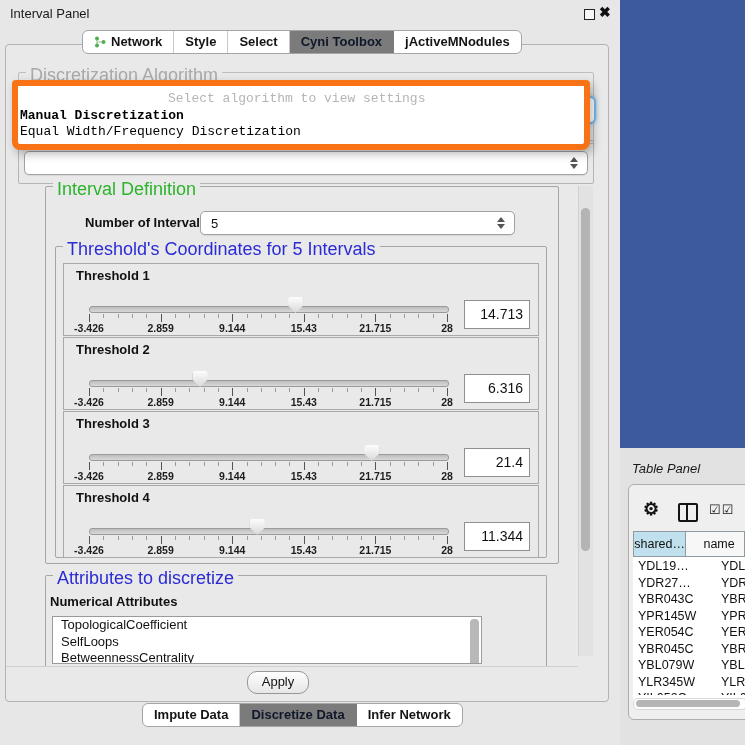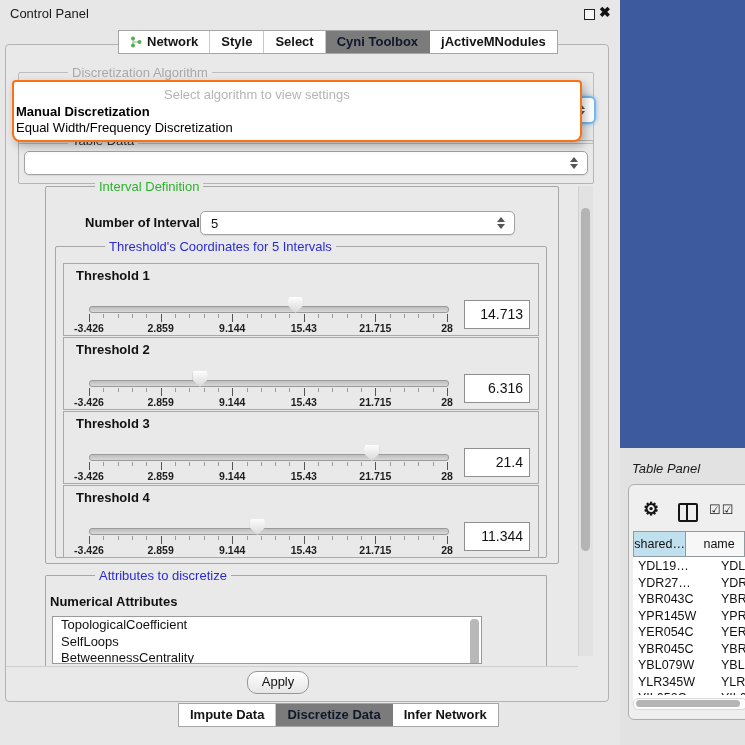--- a/index.html
+++ b/index.html
@@ -6,41 +6,41 @@
   #app{position:relative;width:745px;height:745px;background:#e2e2e2;font-family:"Liberation Sans",sans-serif;overflow:hidden;-webkit-font-smoothing:antialiased;}
   .abs{position:absolute;}
   
   #control-panel{left:0;top:0;width:620px;height:745px;background:#e7e7e7;}
   .cp-titlebar{left:0;top:0;width:620px;height:28px;}
   .cp-title{left:10px;top:6px;font-size:13px;color:#1a1a1a;}
   .float-icon{left:584px;top:9px;width:9px;height:9px;border:1.5px solid #222;background:#f6f6f6;}
   .close-icon{left:599px;top:4px;font-size:14px;font-weight:bold;color:#111;}
   .cp-outer{left:5px;top:44px;width:602px;height:656px;background:#e9e9e9;border:1px solid #b3b3b3;border-radius:4px;}
   
-  .seg-tabs{display:inline-flex;background:#fff;border:1px solid #a5a5a5;border-radius:0;overflow:hidden;font-size:13px;font-weight:bold;color:#141414;z-index:6;margin-left:36px;}
+  .seg-tabs{display:inline-flex;background:#fff;border:1px solid #a5a5a5;border-radius:6px;overflow:hidden;font-size:13px;font-weight:bold;color:#141414;z-index:6;}
   .seg{padding:3px 11px 4px 11px;border-right:1px solid #c9c9c9;white-space:nowrap;display:flex;align-items:center;gap:5px;}
   .seg:last-child{border-right:none;}
   .seg.sel{background:#7b7b7b;color:#0f172a;border-right-color:#7b7b7b;}
   .top-tabs{left:82px;top:30px;}
   .bottom-tabs{left:142px;top:703px;z-index:8;}
   
   .grp{position:absolute;border:1px solid #a6a6a6;border-radius:2px;}
-  .grp-label{position:absolute;top:-8px;left:7px;background:#e9e9e9;padding:0 4px;font-size:13px;white-space:nowrap;margin-left:42px;}
+  .grp-label{position:absolute;top:-8px;left:7px;background:#e9e9e9;padding:0 4px;font-size:18px;white-space:nowrap;}
   .lbl-gray{color:#a9a9a9;}
   .lbl-green{color:#2cb42c;}
   .lbl-blue{color:#2b2bd6;}
   .lbl-dark{color:#333;}
   
   .combo{position:absolute;background:#fff;border:1px solid #a2a2a2;border-radius:5px;font-size:13px;color:#111;display:flex;align-items:center;padding-left:10px;box-shadow:0 1px 1px rgba(0,0,0,.08);}
   .stepper{position:absolute;right:8px;top:50%;transform:translateY(-50%);width:9px;height:12px;}
   .stepper .up{position:absolute;left:0;top:0;width:0;height:0;border-left:4.5px solid transparent;border-right:4.5px solid transparent;border-bottom:5px solid #555;}
   .stepper .dn{position:absolute;left:0;bottom:0;width:0;height:0;border-left:4.5px solid transparent;border-right:4.5px solid transparent;border-top:5px solid #555;}
   .combo-focus{border:2px solid #7ab8e8;box-shadow:0 0 4px #7ab8e8;border-radius:6px;}
   
-  .algo-popup{left:12px;top:80px;width:566px;height:58px;background:#fff;border:2px solid #f97316;border-radius:4px 4px 8px 8px;box-shadow:3px 4px 10px rgba(0,0,0,.28);z-index:7;}
+  .algo-popup{left:12px;top:80px;width:566px;height:58px;background:#fff;border:6px solid #f97316;border-radius:4px 4px 8px 8px;box-shadow:3px 4px 10px rgba(0,0,0,.28);z-index:7;font-family:Liberation Mono, monospace;}
   .popup-hint{position:absolute;left:150px;top:5px;font-size:13px;color:#b5b5b5;}
   .popup-opt1{position:absolute;left:2px;top:22px;font-size:13px;font-weight:bold;color:#000;}
   .popup-opt2{position:absolute;left:2px;top:38px;font-size:13px;color:#000;}
   
   .cp-scroll-track{left:578px;top:186px;width:14px;height:470px;background:#e2e2e2;border-left:1px solid #d0d0d0;}
   .cp-scroll-thumb{left:581px;top:208px;width:9px;height:343px;background:#b4b4b4;border-radius:5px;}
   
   .thr-row{position:absolute;left:63px;width:474px;height:71px;border:1px solid #a9a9a9;background:#e9e9e9;}
   .thr-label{position:absolute;left:12px;top:4px;font-size:13px;font-weight:bold;color:#111;}
   .sl-track{position:absolute;left:25px;top:42px;width:358px;height:5px;border:1px solid #9a9a9a;border-radius:3px;background:linear-gradient(#bdbdbd,#d9d9d9);}
@@ -79,21 +79,21 @@
   
   .net-mini{width:12px;height:12px;}
 </style>
 </head>
 <body>
 
 <div id="app">
 
   <div id="control-panel" class="abs">
     <div class="abs cp-titlebar">
-      <div class="abs cp-title">Control Panel</div>
+      <div class="abs cp-title">Interval Panel</div>
       <div class="abs float-icon"></div>
       <div class="abs close-icon">✖</div>
     </div>
 
     <div class="abs cp-outer"></div>
 
     <div class="abs seg-tabs top-tabs">
       <div class="seg">
         <svg class="net-mini" viewBox="0 0 12 12">
           <line x1="3" y1="2.5" x2="3" y2="9.5" stroke="#9bc49b" stroke-width="1.2"></line>

